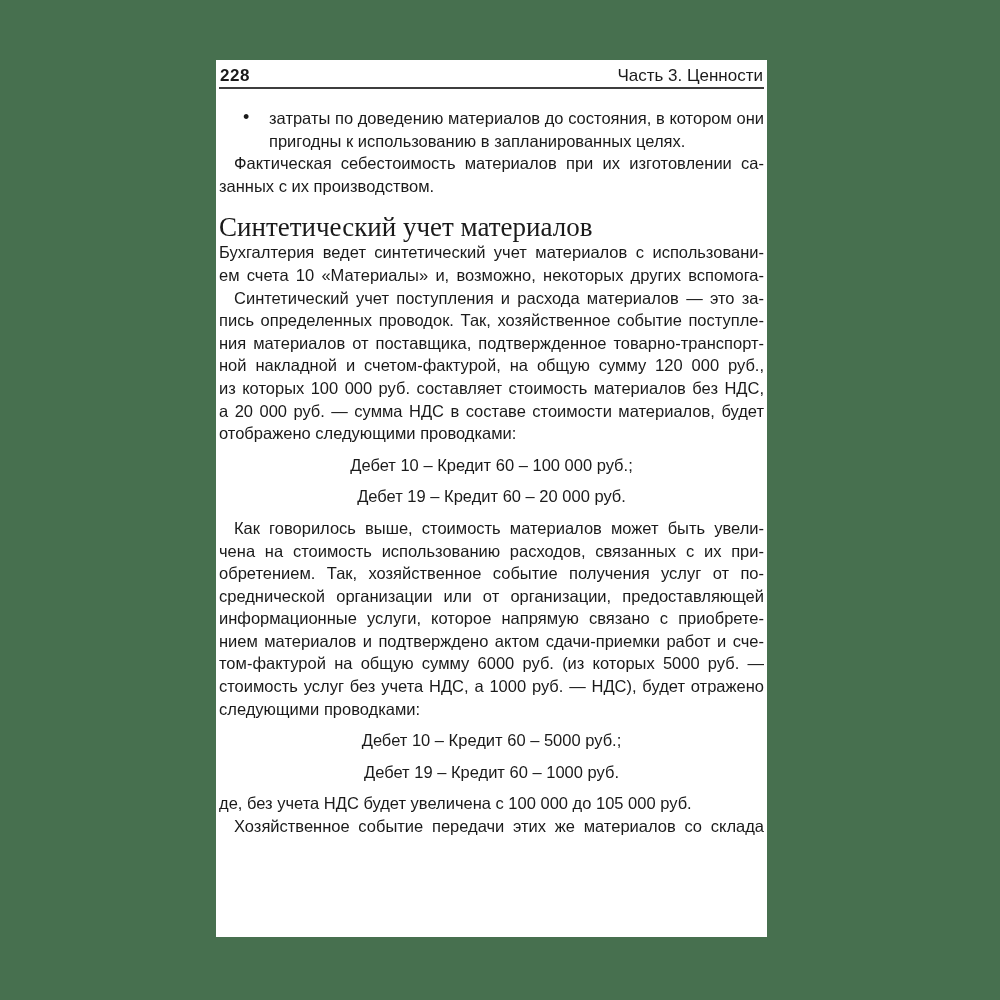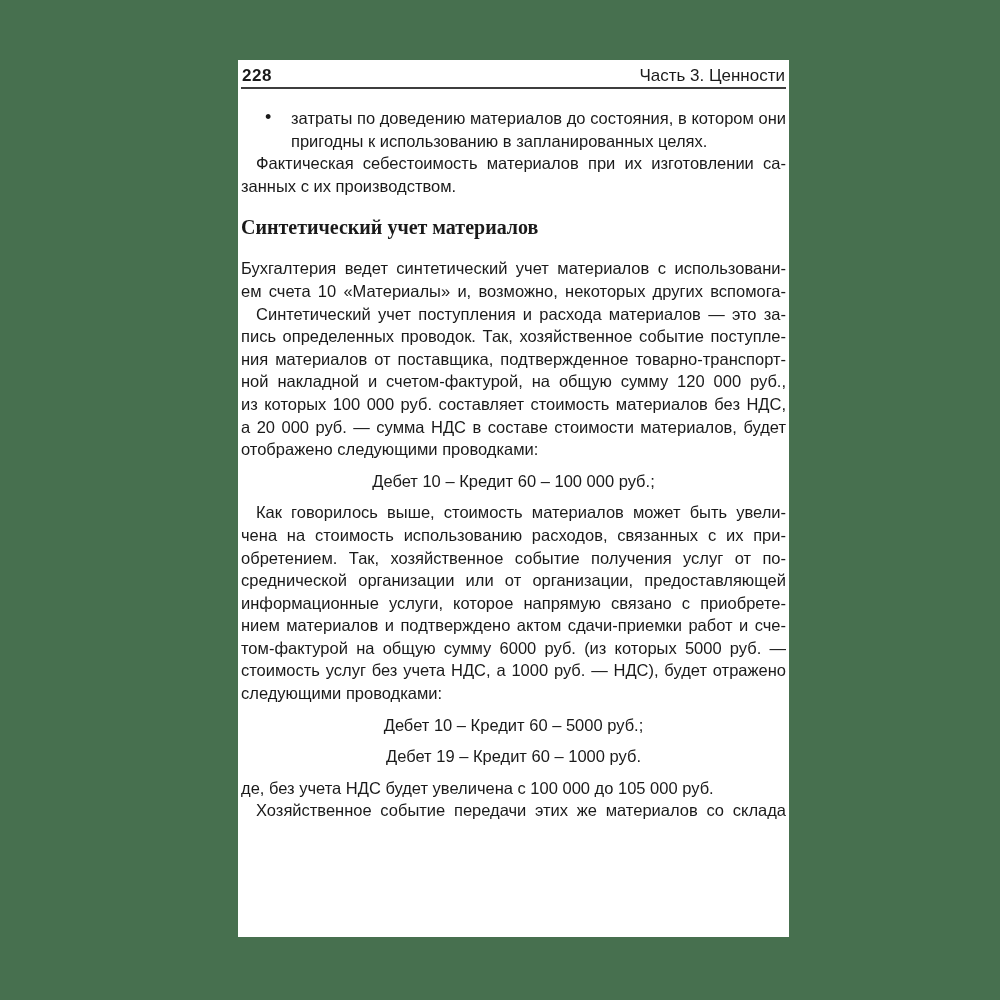--- a/index.html
+++ b/index.html
@@ -6,21 +6,21 @@
   body{
     width:1000px;height:1000px;
     background:#47704f;
     font-family:"Liberation Sans", sans-serif;
     color:#1a1a1a;
     position:relative;
     overflow:hidden;
   }
   .book-page{
     position:absolute;
-    left:238px; top:60px;
+    left:216px; top:60px;
     width:551px; height:877px;
     background:#ffffff;
     box-sizing:border-box;
     padding:4px 3px 0 3px;
     overflow:hidden;
   }
   .page-header{
     display:flex;
     justify-content:space-between;
     align-items:flex-end;
@@ -43,25 +43,24 @@
   }
   .line.last{text-align-last:left;}
   .line.indent{text-indent:15px;}
   .bullet{position:relative;padding-left:50px;}
   .bullet .marker{
     position:absolute;left:24px;top:-1px;
     font-size:18px;
   }
   .h1{
     font-family:"Liberation Serif", serif;
-    font-weight:bold;
-    font-size:20px;
+    font-weight:normal;
+    font-size:27px;
     line-height:28px;
     margin-top:16px;
-    margin-bottom:16px;
   }
   .h1 .line{text-align:left;text-align-last:left;}
   .entry{margin:9px 0;}
   .entry .line{text-align:right;text-align-last:center;}
   .b{font-weight:normal;}
 </style>
 </head>
 <body>
 
 <div class="book-page">
@@ -91,20 +90,23 @@
         <div class="line"><span>пись определенных проводок. Так, хозяйственное событие поступле-</span></div>
         <div class="line"><span>ния материалов от поставщика, подтвержденное </span><span class="b">товарно-транспорт-</span></div>
         <div class="line"><span class="b">ной накладной</span><span> и </span><span class="b">счетом-фактурой</span><span>, на общую сумму 120 000 руб.,</span></div>
         <div class="line"><span>из которых 100 000 руб. составляет стоимость материалов без НДС,</span></div>
         <div class="line"><span>а 20 000 руб. — сумма НДС в составе стоимости материалов, будет</span></div>
         <div class="line last"><span>отображено следующими проводками:</span></div>
       </div>
       <div class="block entry">
         <div class="line last"><span>Дебет </span><span class="b">10</span><span> – Кредит </span><span class="b">60</span><span> – </span><span class="b">100 000 руб.</span><span>;</span></div>
       </div>
+      <div class="block entry">
+        <div class="line last"><span>Дебет </span><span class="b">19</span><span> – Кредит </span><span class="b">60</span><span> – </span><span class="b">20 000 руб</span><span>.</span></div>
+      </div>
       <div class="block p">
         <div class="line indent"><span>Как говорилось выше, стоимость материалов может быть увели-</span></div>
         <div class="line"><span>чена на стоимость использованию расходов, связанных с их при-</span></div>
         <div class="line"><span>обретением. Так, хозяйственное событие получения услуг от по-</span></div>
         <div class="line"><span>среднической организации или от организации, предоставляющей</span></div>
         <div class="line"><span>информационные услуги, которое напрямую связано с приобрете-</span></div>
         <div class="line"><span>нием материалов и подтверждено актом сдачи-приемки работ и сче-</span></div>
         <div class="line"><span>том-фактурой на общую сумму 6000 руб. (из которых 5000 руб. —</span></div>
         <div class="line"><span>стоимость услуг без учета НДС, а 1000 руб. — НДС), будет отражено</span></div>
         <div class="line last"><span>следующими проводками:</span></div>

